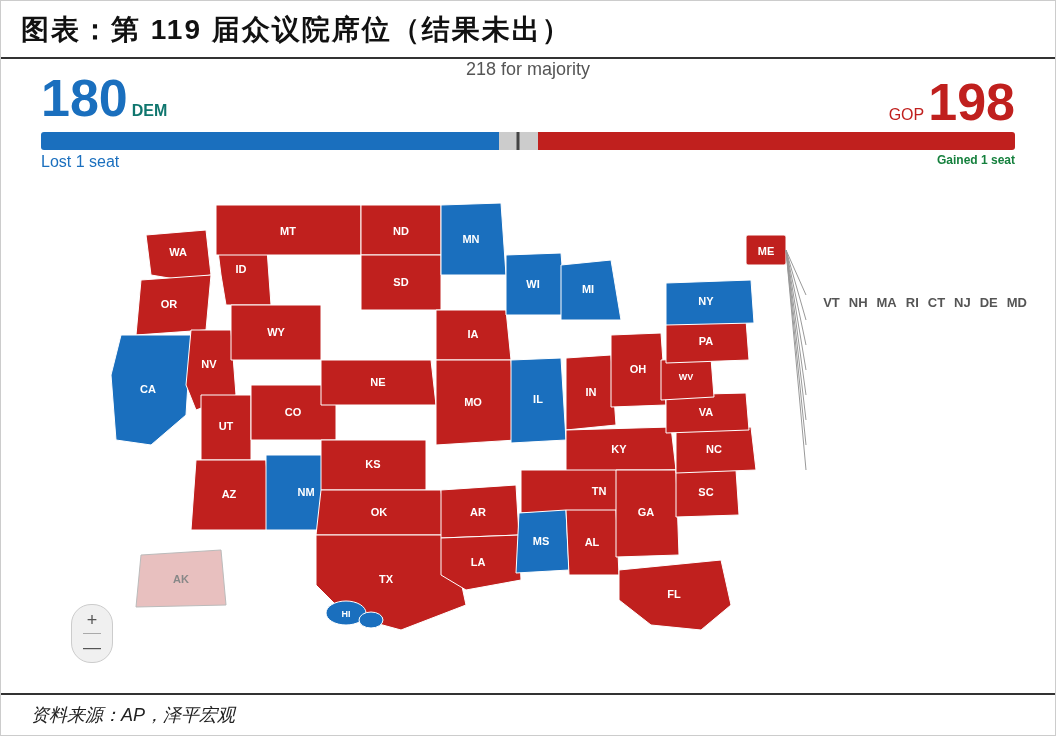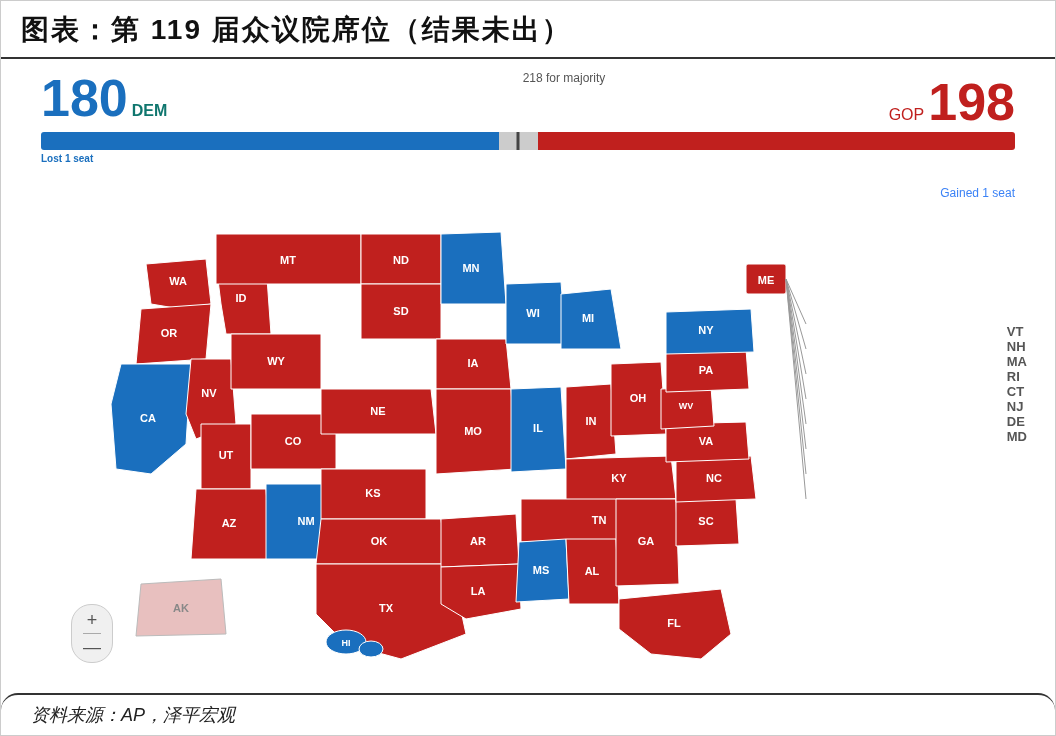--- a/index.html
+++ b/index.html
@@ -72,25 +72,24 @@
     }
     .gop-label {
       font-size: 16px;
       font-weight: normal;
       color: #c0201e;
     }
     .majority-label {
       position: absolute;
       left: 50%;
       transform: translateX(-50%);
-      top: 12px;
-      font-size: 12px;
+      top: 0;
+      font-size: 18px;
       color: #555;
       text-align: center;
-      margin-left: 36px;
     }
 
     
     .progress-section {
       padding: 0 40px 4px;
       position: relative;
     }
     .progress-bar-container {
       width: 100%;
       height: 18px;
@@ -121,29 +120,28 @@
       height: 22px;
       background: #444;
       z-index: 10;
     }
     .seat-change-labels {
       display: flex;
       justify-content: space-between;
       margin-top: 3px;
     }
     .lost-label {
-      font-size: 10px;
+      font-size: 16px;
       color: #1a6fbe;
-      font-weight: 700;
+      font-weight: 400;
     }
     .gained-label {
       font-size: 12px;
-      color: #3b82f6;
-      font-weight: 400;
-      margin-top: 33px;
+      color: #15803d;
+      font-weight: 700;
     }
 
     
     .map-area {
       flex: 1;
       position: relative;
       overflow: hidden;
       padding: 0 20px;
     }
 
@@ -185,38 +183,37 @@
       background: #aaa;
       margin: 2px 0;
     }
 
     
     .northeast-labels {
       position: absolute;
       right: 28px;
       top: 120px;
       display: flex;
-      flex-direction: column;
-      gap: 0;
+      flex-direction: row;
+      gap: 9px;
     }
     .ne-label {
       font-size: 13px;
       font-weight: bold;
       color: #555;
     }
 
     
     .source-bar {
       padding: 8px 30px;
       border-top: 2px solid #333;
       font-size: 18px;
       font-style: italic;
       color: #222;
       font-family: 'SimHei', 'STHeiti', Arial, sans-serif;
-      border-radius: 17px;
     }
 
     
     .state-label {
       font-size: 11px;
       font-weight: bold;
       fill: white;
       text-anchor: middle;
       dominant-baseline: middle;
       pointer-events: none;

